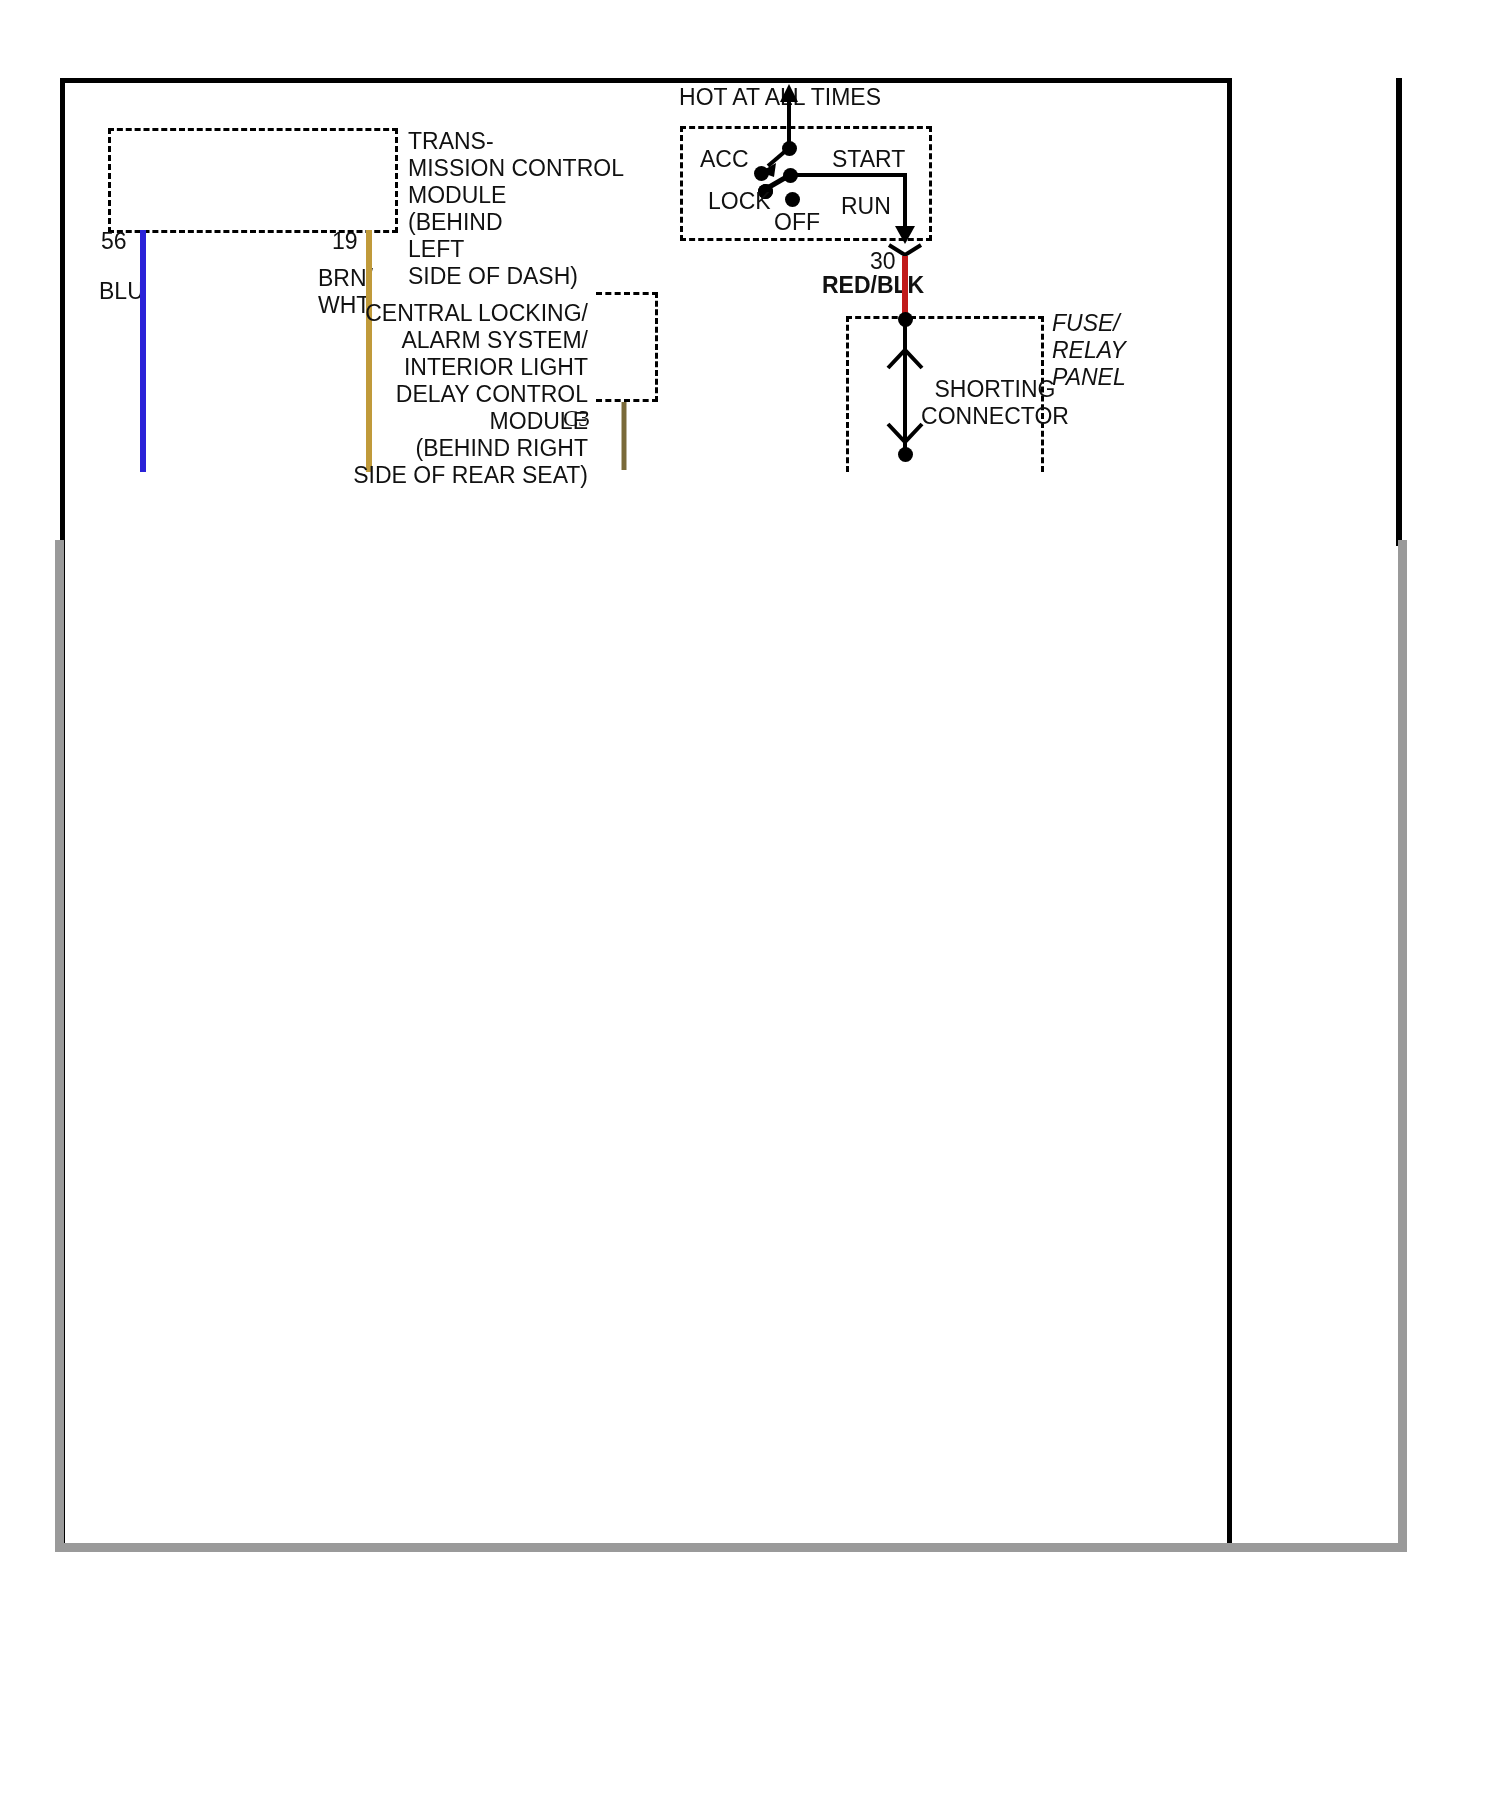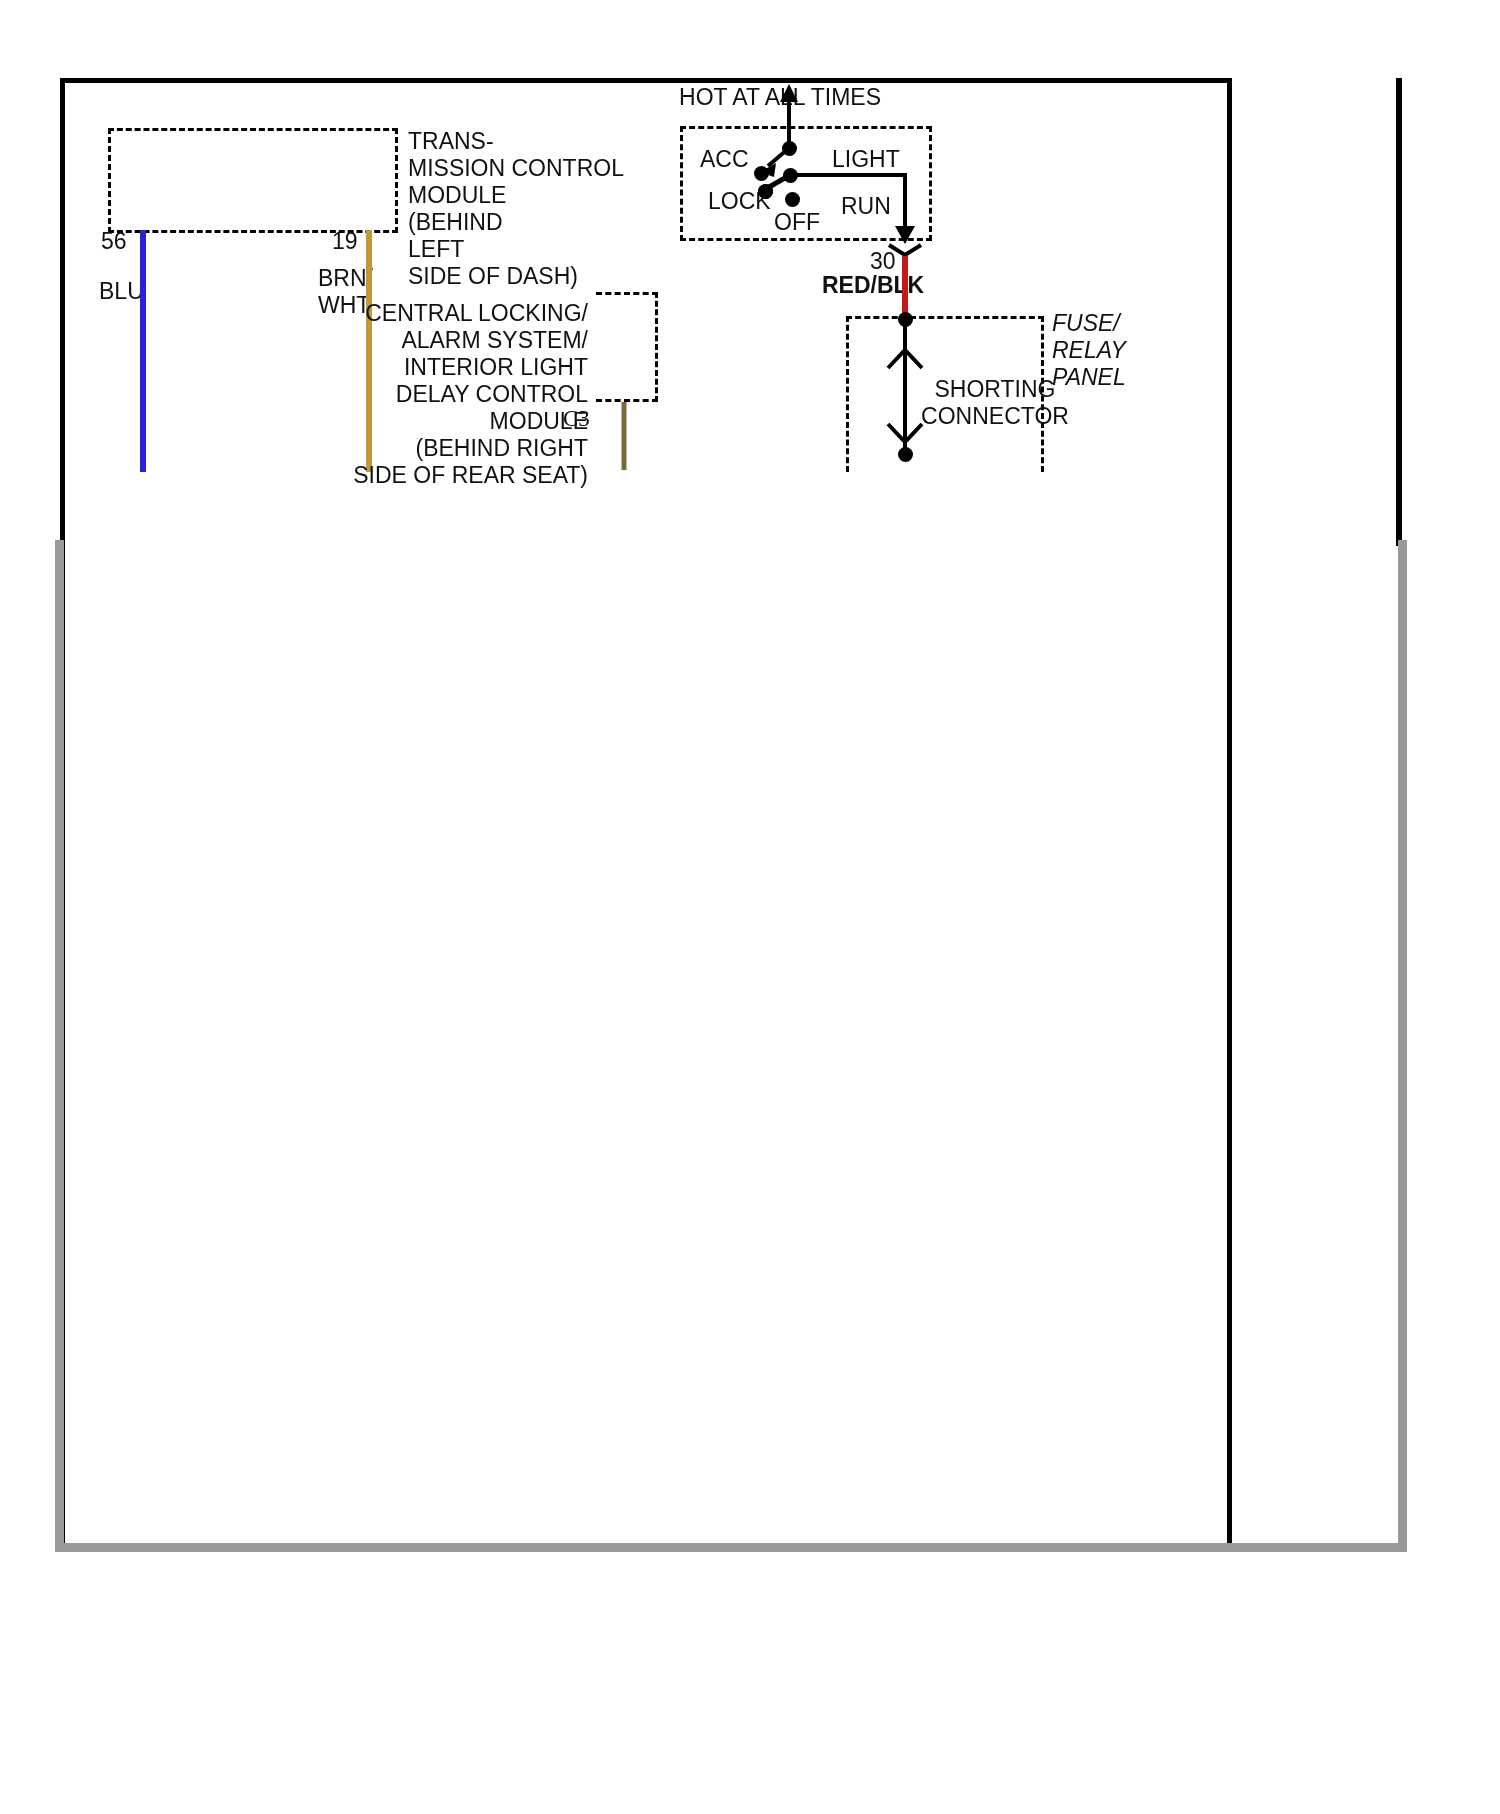--- a/index.html
+++ b/index.html
@@ -223,21 +223,21 @@
     <path d="M889 245 L905 255 L921 245" stroke="#000" stroke-width="4" fill="none"></path>
   </svg>
   <div class="dot" style="left:782px;top:141px;"></div>
   <div class="dot" style="left:754px;top:166px;"></div>
   <div class="dot" style="left:758px;top:184px;"></div>
   <div class="dot" style="left:785px;top:192px;"></div>
   <div class="dot" style="left:758px;top:184px;"></div>
   <div class="dot" style="left:783px;top:168px;"></div>
 
   <div class="lbl" style="left:700px;top:146px;">ACC</div>
-  <div class="lbl" style="left:832px;top:146px;">LIGHT</div>
+  <div class="lbl" style="left:832px;top:146px;">START</div>
   <div class="lbl" style="left:708px;top:188px;">LOCK</div>
   <div class="lbl" style="left:774px;top:209px;text-align:right;">OFF</div>
   <div class="lbl" style="left:826px;top:193px;margin-left:15px;">RUN</div>
 
   <div class="lbl" style="left:870px;top:248px;">30</div>
   <div class="lbl" style="left:822px;top:272px;font-weight:bold;">RED/BLK</div>
   <div class="wire vwire" style="left:902px;top:256px;height:64px;background:#c01a1a;"></div>
 
   <div class="dashbox" style="left:846px;top:316px;width:198px;height:156px;border-bottom:none;"></div>
   <div class="lbl" style="left:1052px;top:310px;width:120px;font-style:italic;">FUSE/

